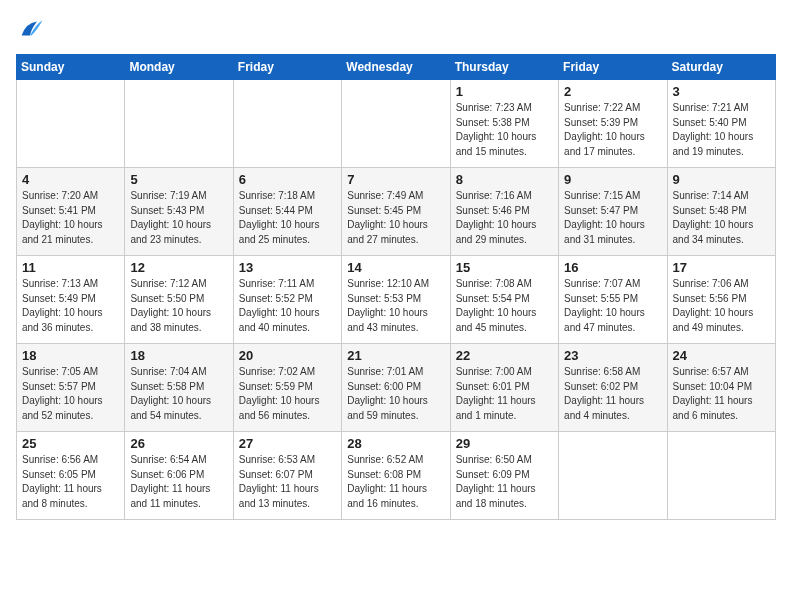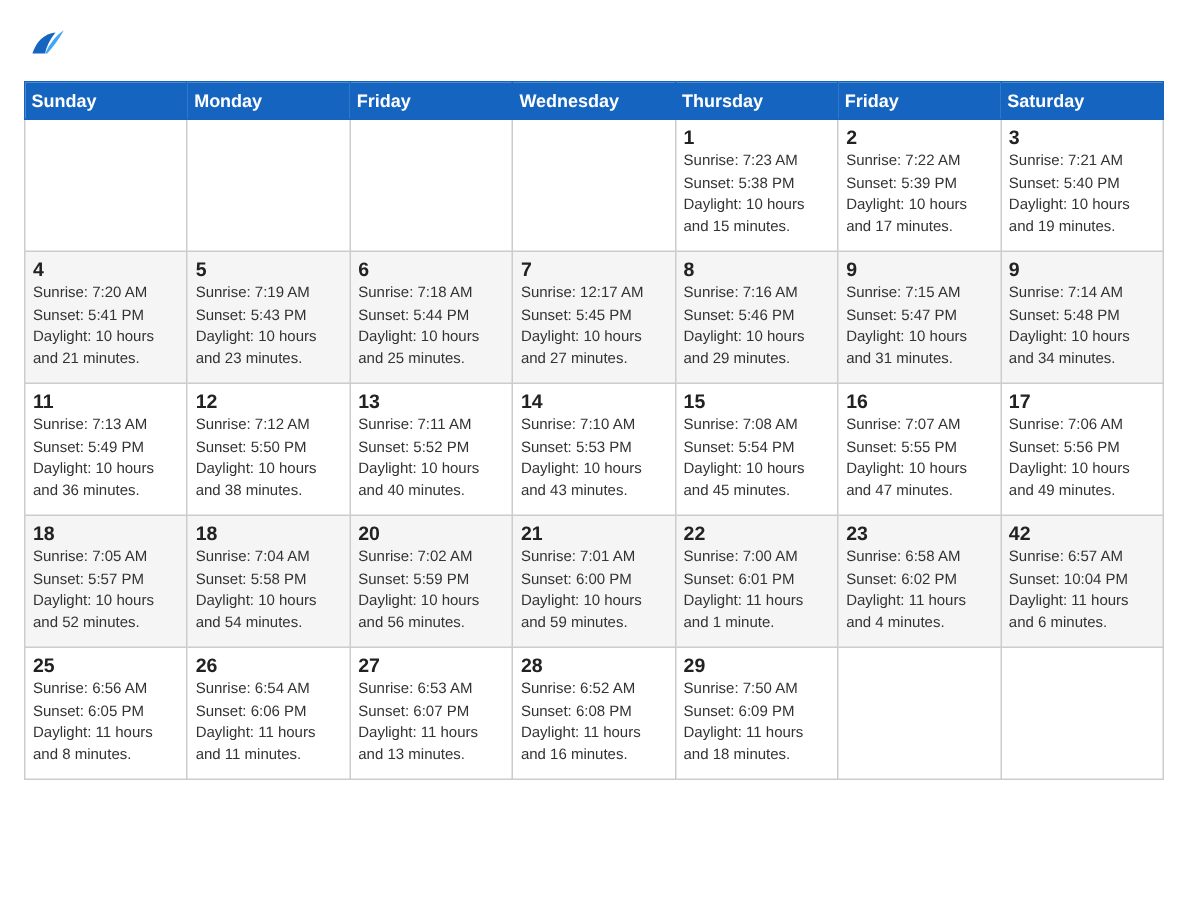--- a/index.html
+++ b/index.html
@@ -162,21 +162,21 @@
         </td>
         <td>
           <span class="day-num">6</span>
           <div class="day-detail">Sunrise: 7:18 AM
 Sunset: 5:44 PM
 Daylight: 10 hours
 and 25 minutes.</div>
         </td>
         <td>
           <span class="day-num">7</span>
-          <div class="day-detail">Sunrise: 12:17 AM
+          <div class="day-detail">Sunrise: 7:49 AM
 Sunset: 5:45 PM
 Daylight: 10 hours
 and 27 minutes.</div>
         </td>
         <td>
           <span class="day-num">8</span>
           <div class="day-detail">Sunrise: 7:16 AM
 Sunset: 5:46 PM
 Daylight: 10 hours
 and 29 minutes.</div>
@@ -213,21 +213,21 @@
         </td>
         <td>
           <span class="day-num">13</span>
           <div class="day-detail">Sunrise: 7:11 AM
 Sunset: 5:52 PM
 Daylight: 10 hours
 and 40 minutes.</div>
         </td>
         <td>
           <span class="day-num">14</span>
-          <div class="day-detail">Sunrise: 7:10 AM
+          <div class="day-detail">Sunrise: 12:10 AM
 Sunset: 5:53 PM
 Daylight: 10 hours
 and 43 minutes.</div>
         </td>
         <td>
           <span class="day-num">15</span>
           <div class="day-detail">Sunrise: 7:08 AM
 Sunset: 5:54 PM
 Daylight: 10 hours
 and 45 minutes.</div>
@@ -284,21 +284,21 @@
 and 1 minute.</div>
         </td>
         <td>
           <span class="day-num">23</span>
           <div class="day-detail">Sunrise: 6:58 AM
 Sunset: 6:02 PM
 Daylight: 11 hours
 and 4 minutes.</div>
         </td>
         <td>
-          <span class="day-num">42</span>
+          <span class="day-num">24</span>
           <div class="day-detail">Sunrise: 6:57 AM
 Sunset: 10:04 PM
 Daylight: 11 hours
 and 6 minutes.</div>
         </td>
       </tr>
       <tr>
         <td>
           <span class="day-num">25</span>
           <div class="day-detail">Sunrise: 6:56 AM
@@ -322,21 +322,21 @@
         </td>
         <td>
           <span class="day-num">28</span>
           <div class="day-detail">Sunrise: 6:52 AM
 Sunset: 6:08 PM
 Daylight: 11 hours
 and 16 minutes.</div>
         </td>
         <td>
           <span class="day-num">29</span>
-          <div class="day-detail">Sunrise: 7:50 AM
+          <div class="day-detail">Sunrise: 6:50 AM
 Sunset: 6:09 PM
 Daylight: 11 hours
 and 18 minutes.</div>
         </td>
         <td class="empty-cell"></td>
         <td class="empty-cell"></td>
       </tr>
     </tbody>
 </table>
 

